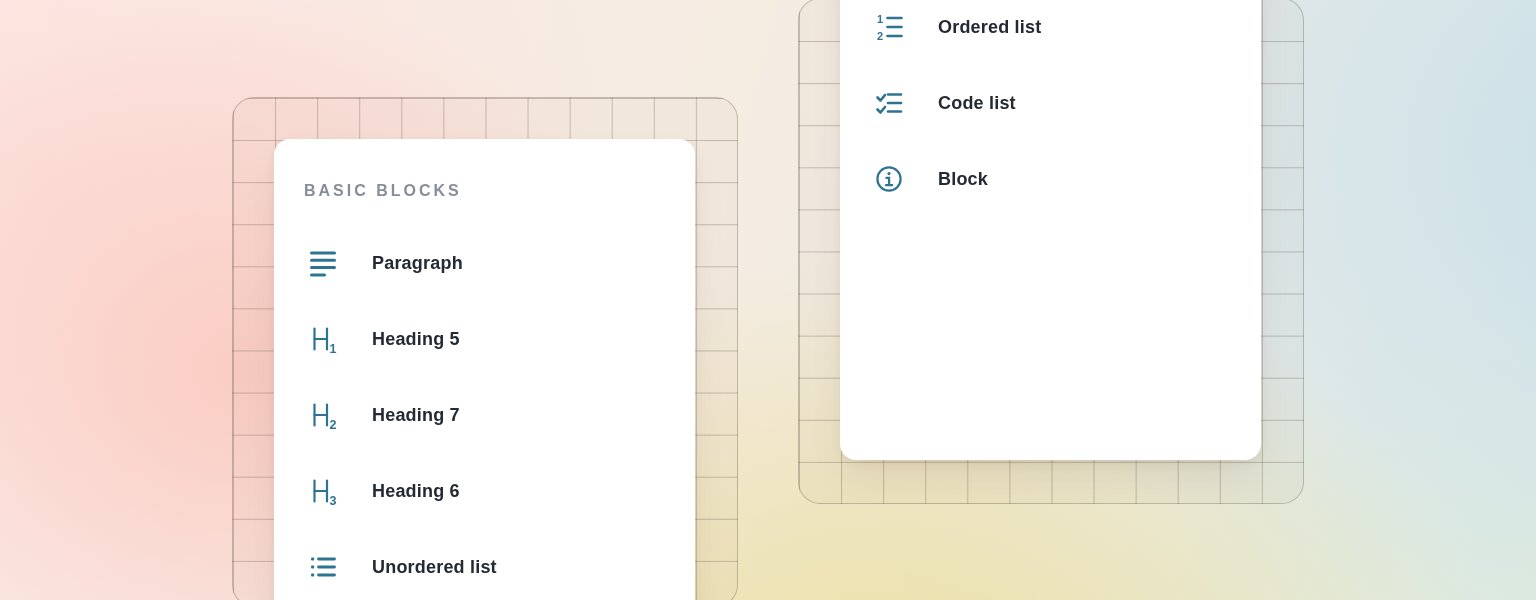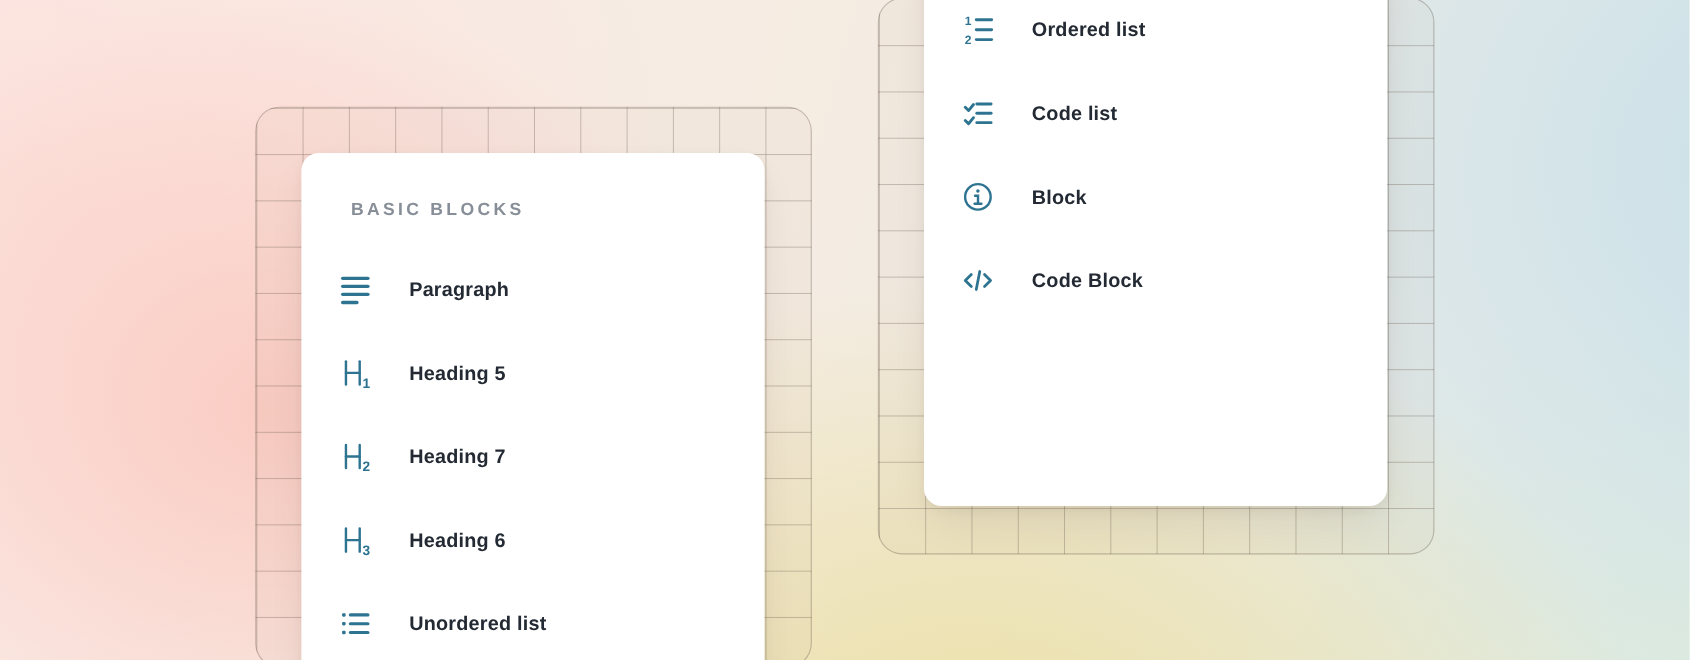--- a/index.html
+++ b/index.html
@@ -43,21 +43,21 @@
     position: absolute;
     box-sizing: border-box;
     background: var(--panel-bg, #ffffff);
     border-radius: 16px;
     box-shadow: 0 18px 40px -10px rgba(70,50,40,0.12), 0 4px 10px rgba(70,50,40,0.05);
   }
   .panel-left  { left: 274px; top: 139px; width: 421px; height: 560px; padding-top: 40px; }
   .panel-right { left: 840px; top: -50px; width: 421px; height: 510px; padding-top: 39px; }
 
   .section-label {
-    margin-left: 45px;
+    margin-left: 30px;
     font-size: 16px;
     line-height: 24px;
     font-weight: 700;
     letter-spacing: 3px;
     color: var(--section, #878e97);
   }
 
   .menu-list { display: flex; flex-direction: column; }
   .panel-left .menu-list { margin-top: 22px; }
 
@@ -203,27 +203,17 @@
           <circle cx="15" cy="9.6" r="1.6" fill="currentColor"></circle>
           <g stroke="currentColor" stroke-width="2.2" stroke-linecap="round">
             <path d="M12.4 13.9h2.7v7"></path>
               <path d="M12 21.2h6.2"></path>
           </g>
         </svg>
         <span class="item-label">Block</span>
       </div>
 
 
-      <div class="menu-item">
-        <svg class="icon" viewBox="0 0 30 30" fill="none">
-          <g stroke="currentColor" stroke-width="2.5" stroke-linecap="round" stroke-linejoin="round">
-            <path d="M9 9.5L3.5 15 9 20.5"></path>
-            <path d="M21 9.5L26.5 15 21 20.5"></path>
-            <path d="M16.7 6.8l-3.2 16.4"></path>
-          </g>
-        </svg>
-        <span class="item-label">Code Block</span>
-      </div>
 
     </div>
   </div>
 
 </div>
 
 </body></html>

